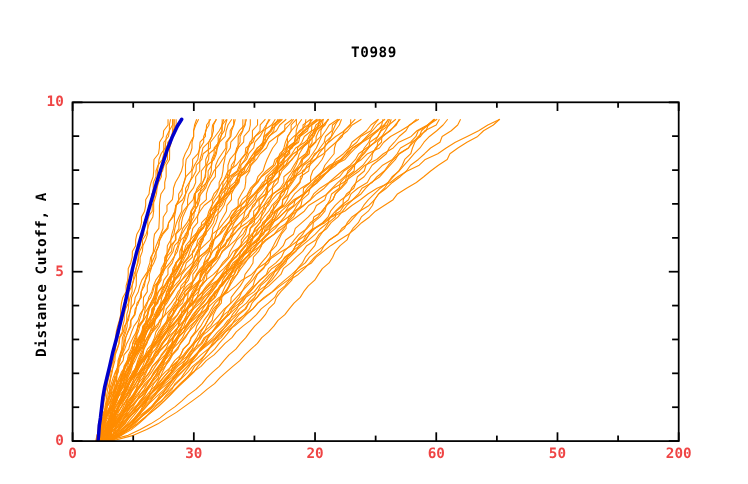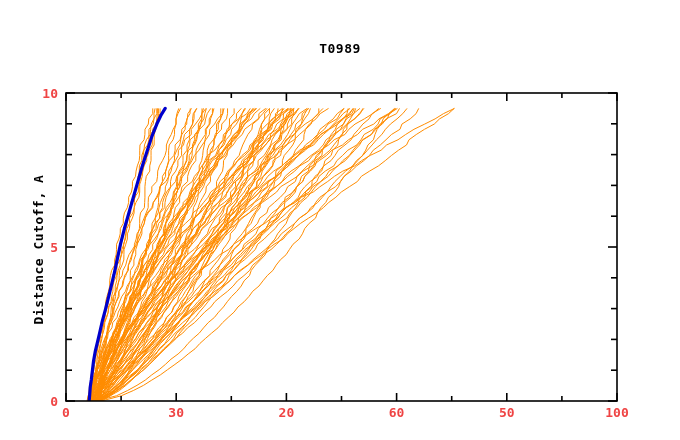--- a/index.html
+++ b/index.html
@@ -202,21 +202,21 @@
         <line x1="617" y1="96.80000000000001" x2="611" y2="96.80000000000001" stroke="#000000" stroke-width="1.6"></line>
       </g>
   </svg>
 
   <div id="xtick-labels">
       <div class="tick-label xtick-label" style="left: 66px;">0</div>
       <div class="tick-label xtick-label" style="left: 176.2px;">30</div>
       <div class="tick-label xtick-label" style="left: 286.4px;">20</div>
       <div class="tick-label xtick-label" style="left: 396.6px;">60</div>
       <div class="tick-label xtick-label" style="left: 506.8px;">50</div>
-      <div class="tick-label xtick-label" style="left: 617px;">100</div>
+      <div class="tick-label xtick-label" style="left: 617px;">200</div>
     </div>
   <div id="ytick-labels">
       <div class="tick-label ytick-label" style="top: 374px; left: 28px; width: 30px;">0</div>
       <div class="tick-label ytick-label" style="top: 220px; left: 28px; width: 30px;">5</div>
       <div class="tick-label ytick-label" style="top: 66px; left: 28px; width: 30px;">10</div>
     </div>
 
 </div>
 
 </body></html>

